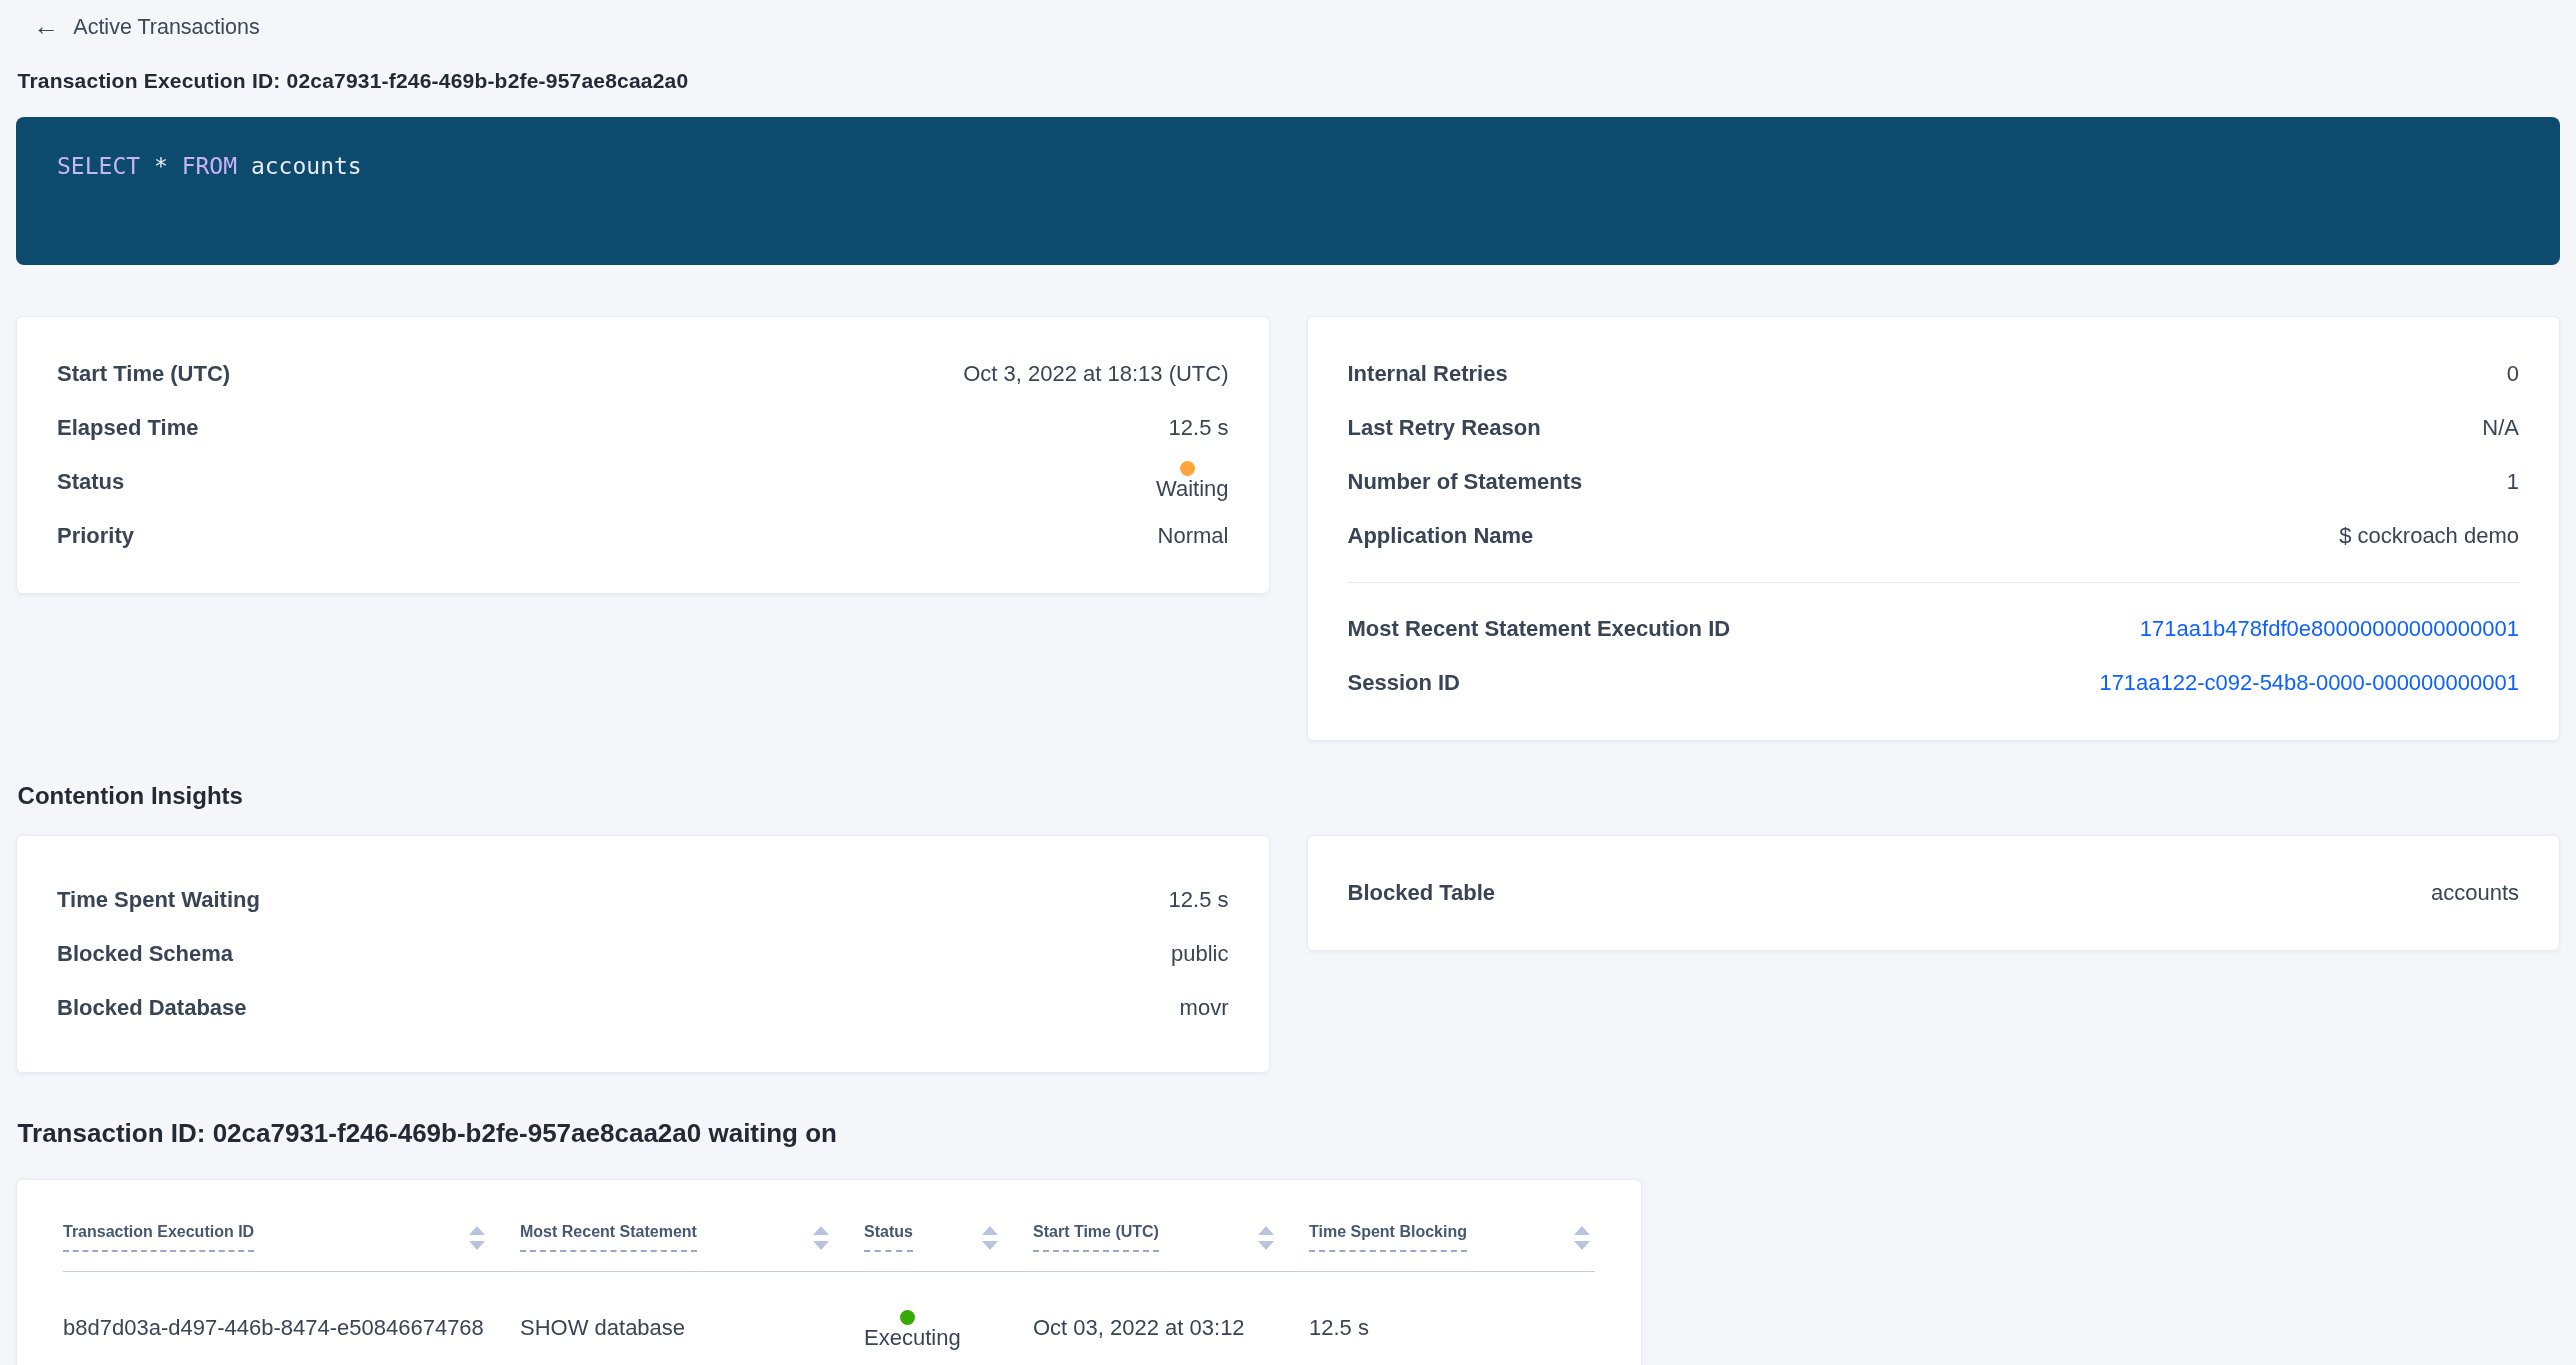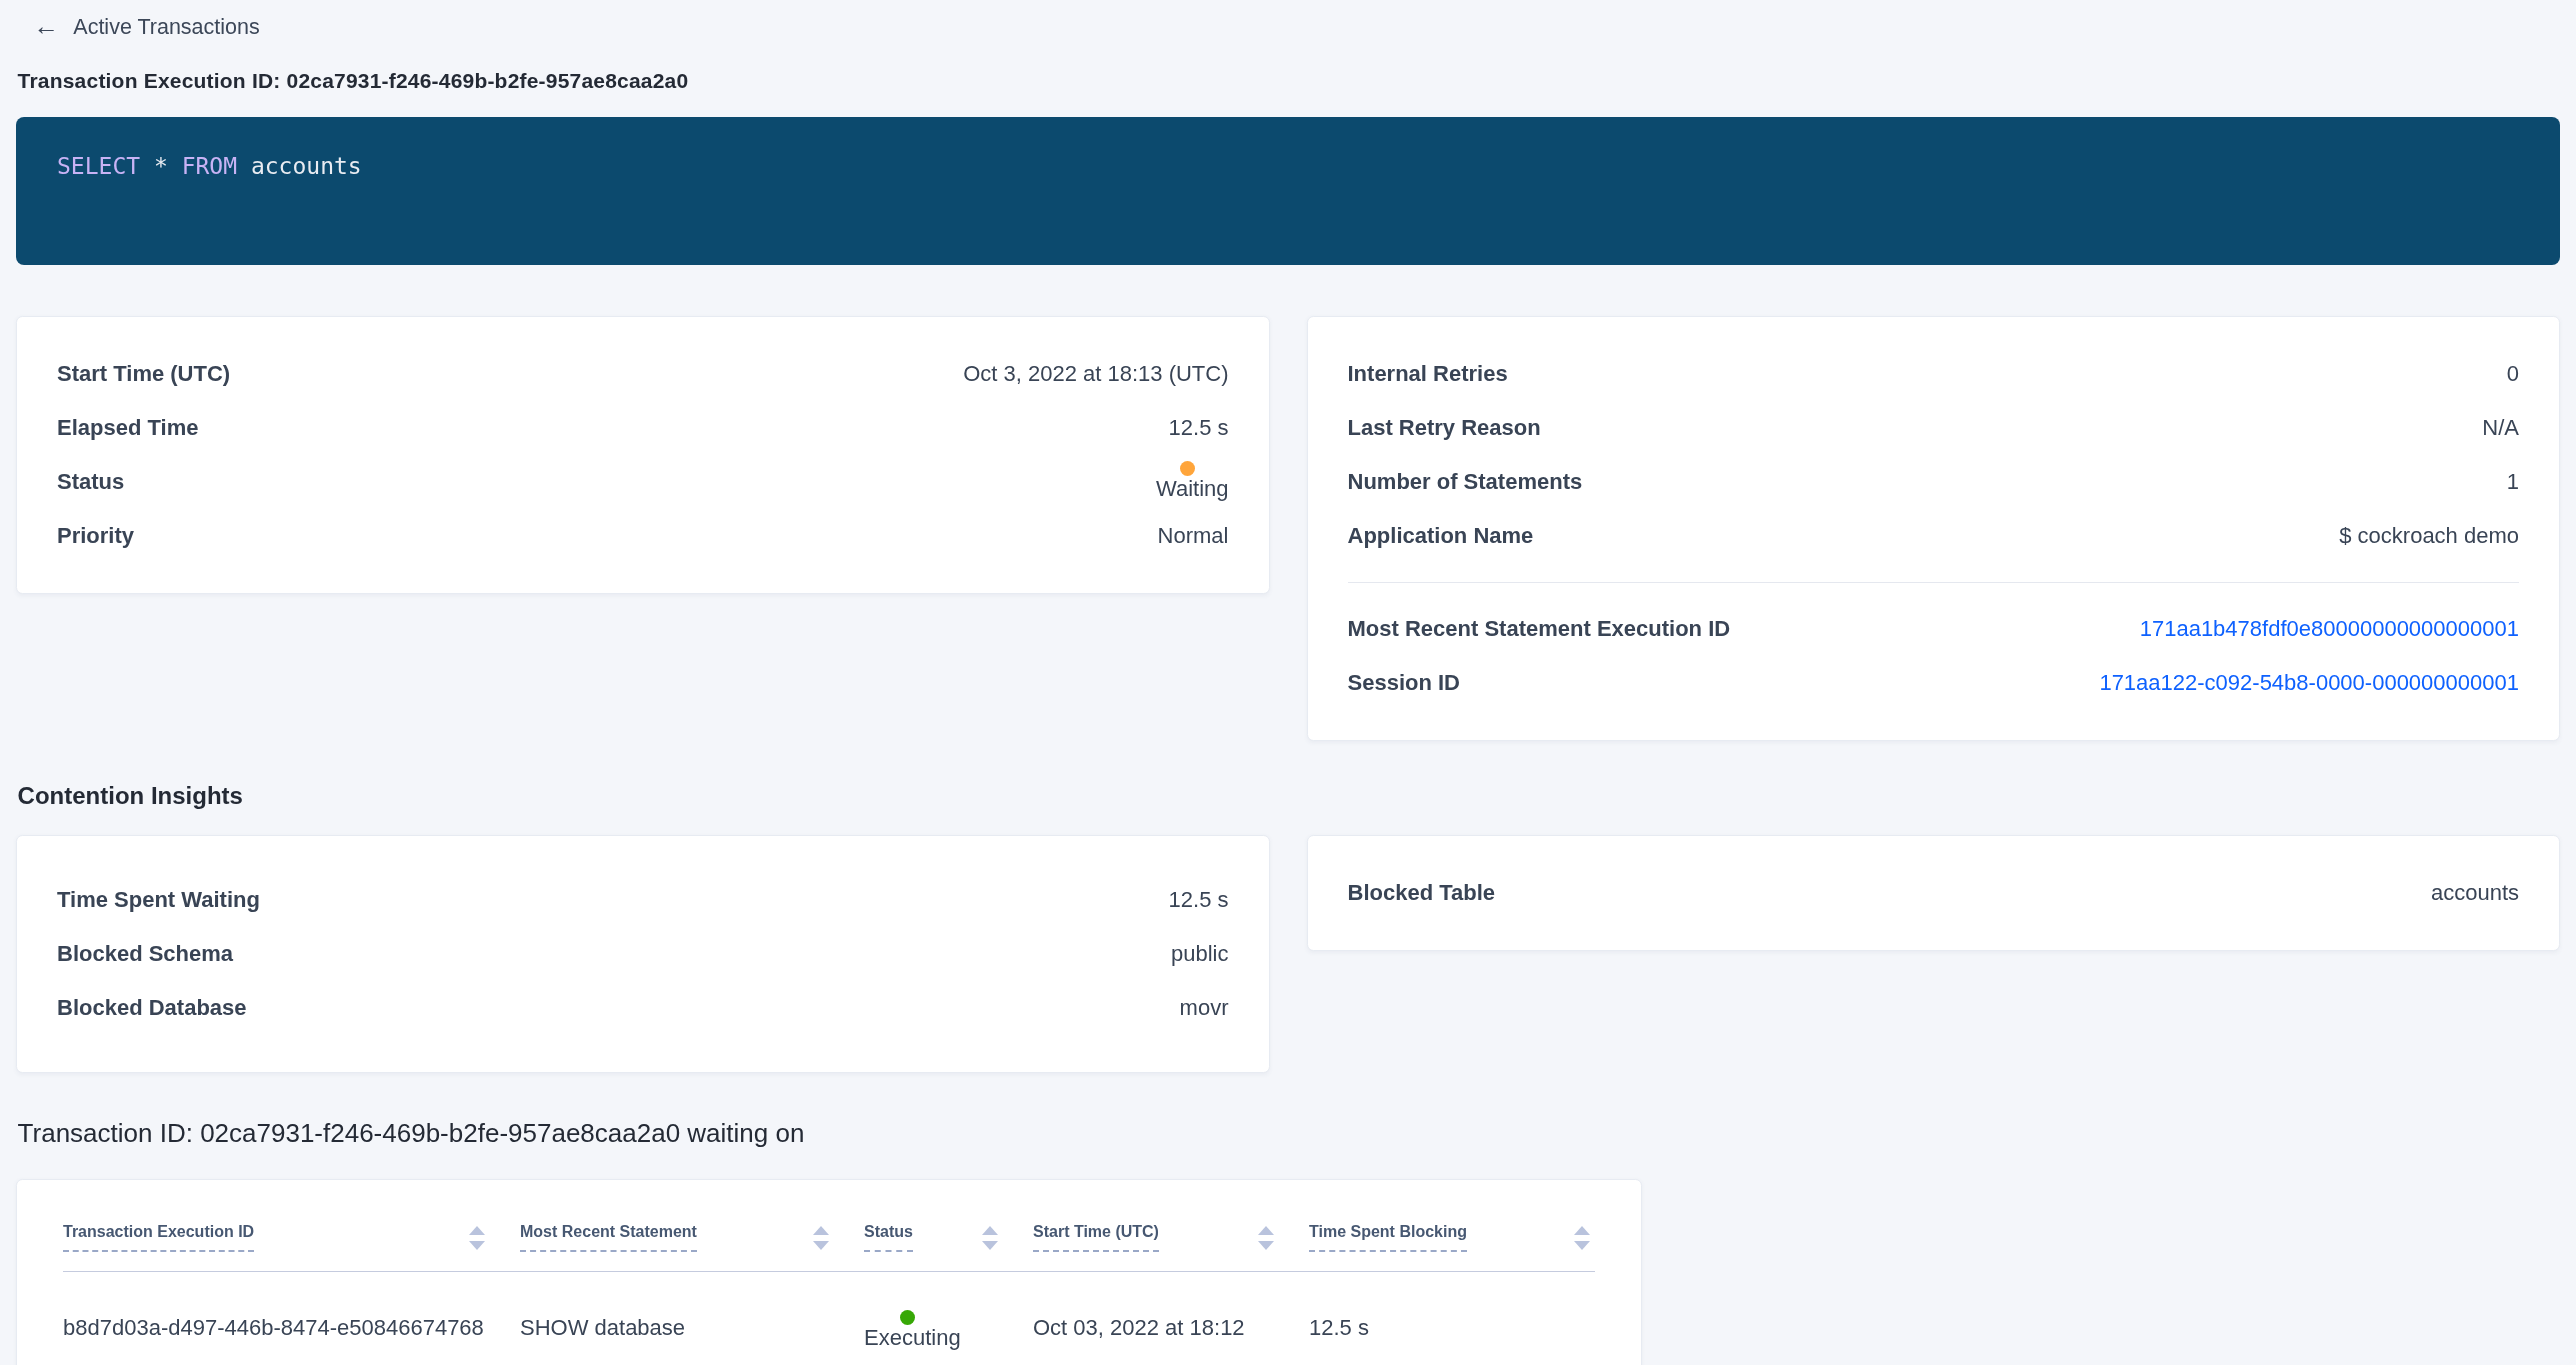--- a/index.html
+++ b/index.html
@@ -73,21 +73,21 @@
   .section-heading {
     margin: 41px 0 0 1.6px;
     font-size: 24px; font-weight: bold; color: #242a35;
   }
   .contention-grid { margin-top: 25.5px; }
   .card.pad-tall { padding-top: 37px; padding-bottom: 37px; }
 
   
   .table-heading {
     margin: 45px 0 0 1.6px;
-    font-size: 26px; font-weight: normal; color: #242a35;
+    font-size: 26px; font-weight: bold; color: #242a35;
   }
   .table-card {
     margin-top: 30px;
     width: 1626px;
     background: #fff;
     border: 0.8px solid #e7ebf2;
     border-radius: 6.4px;
     box-shadow: 0 1.6px 4px rgba(67,90,111,0.06);
     padding: 0 46px 41px 46px;
   }
@@ -270,19 +270,19 @@
 
     <div class="t-grid t-row">
       <div>b8d7d03a-d497-446b-8474-e50846674768</div>
       <div>SHOW database</div>
       <div>
         <span class="status-value">
           <span class="status-dot" style="background: rgb(55, 168, 6);"></span>
           <span>Executing</span>
         </span>
       </div>
-      <div>Oct 03, 2022 at 18:12</div>
+      <div>Oct 03, 2022 at 03:12</div>
       <div>12.5 s</div>
     </div>
 
   </div>
 </div>
 
 
 </body></html>

